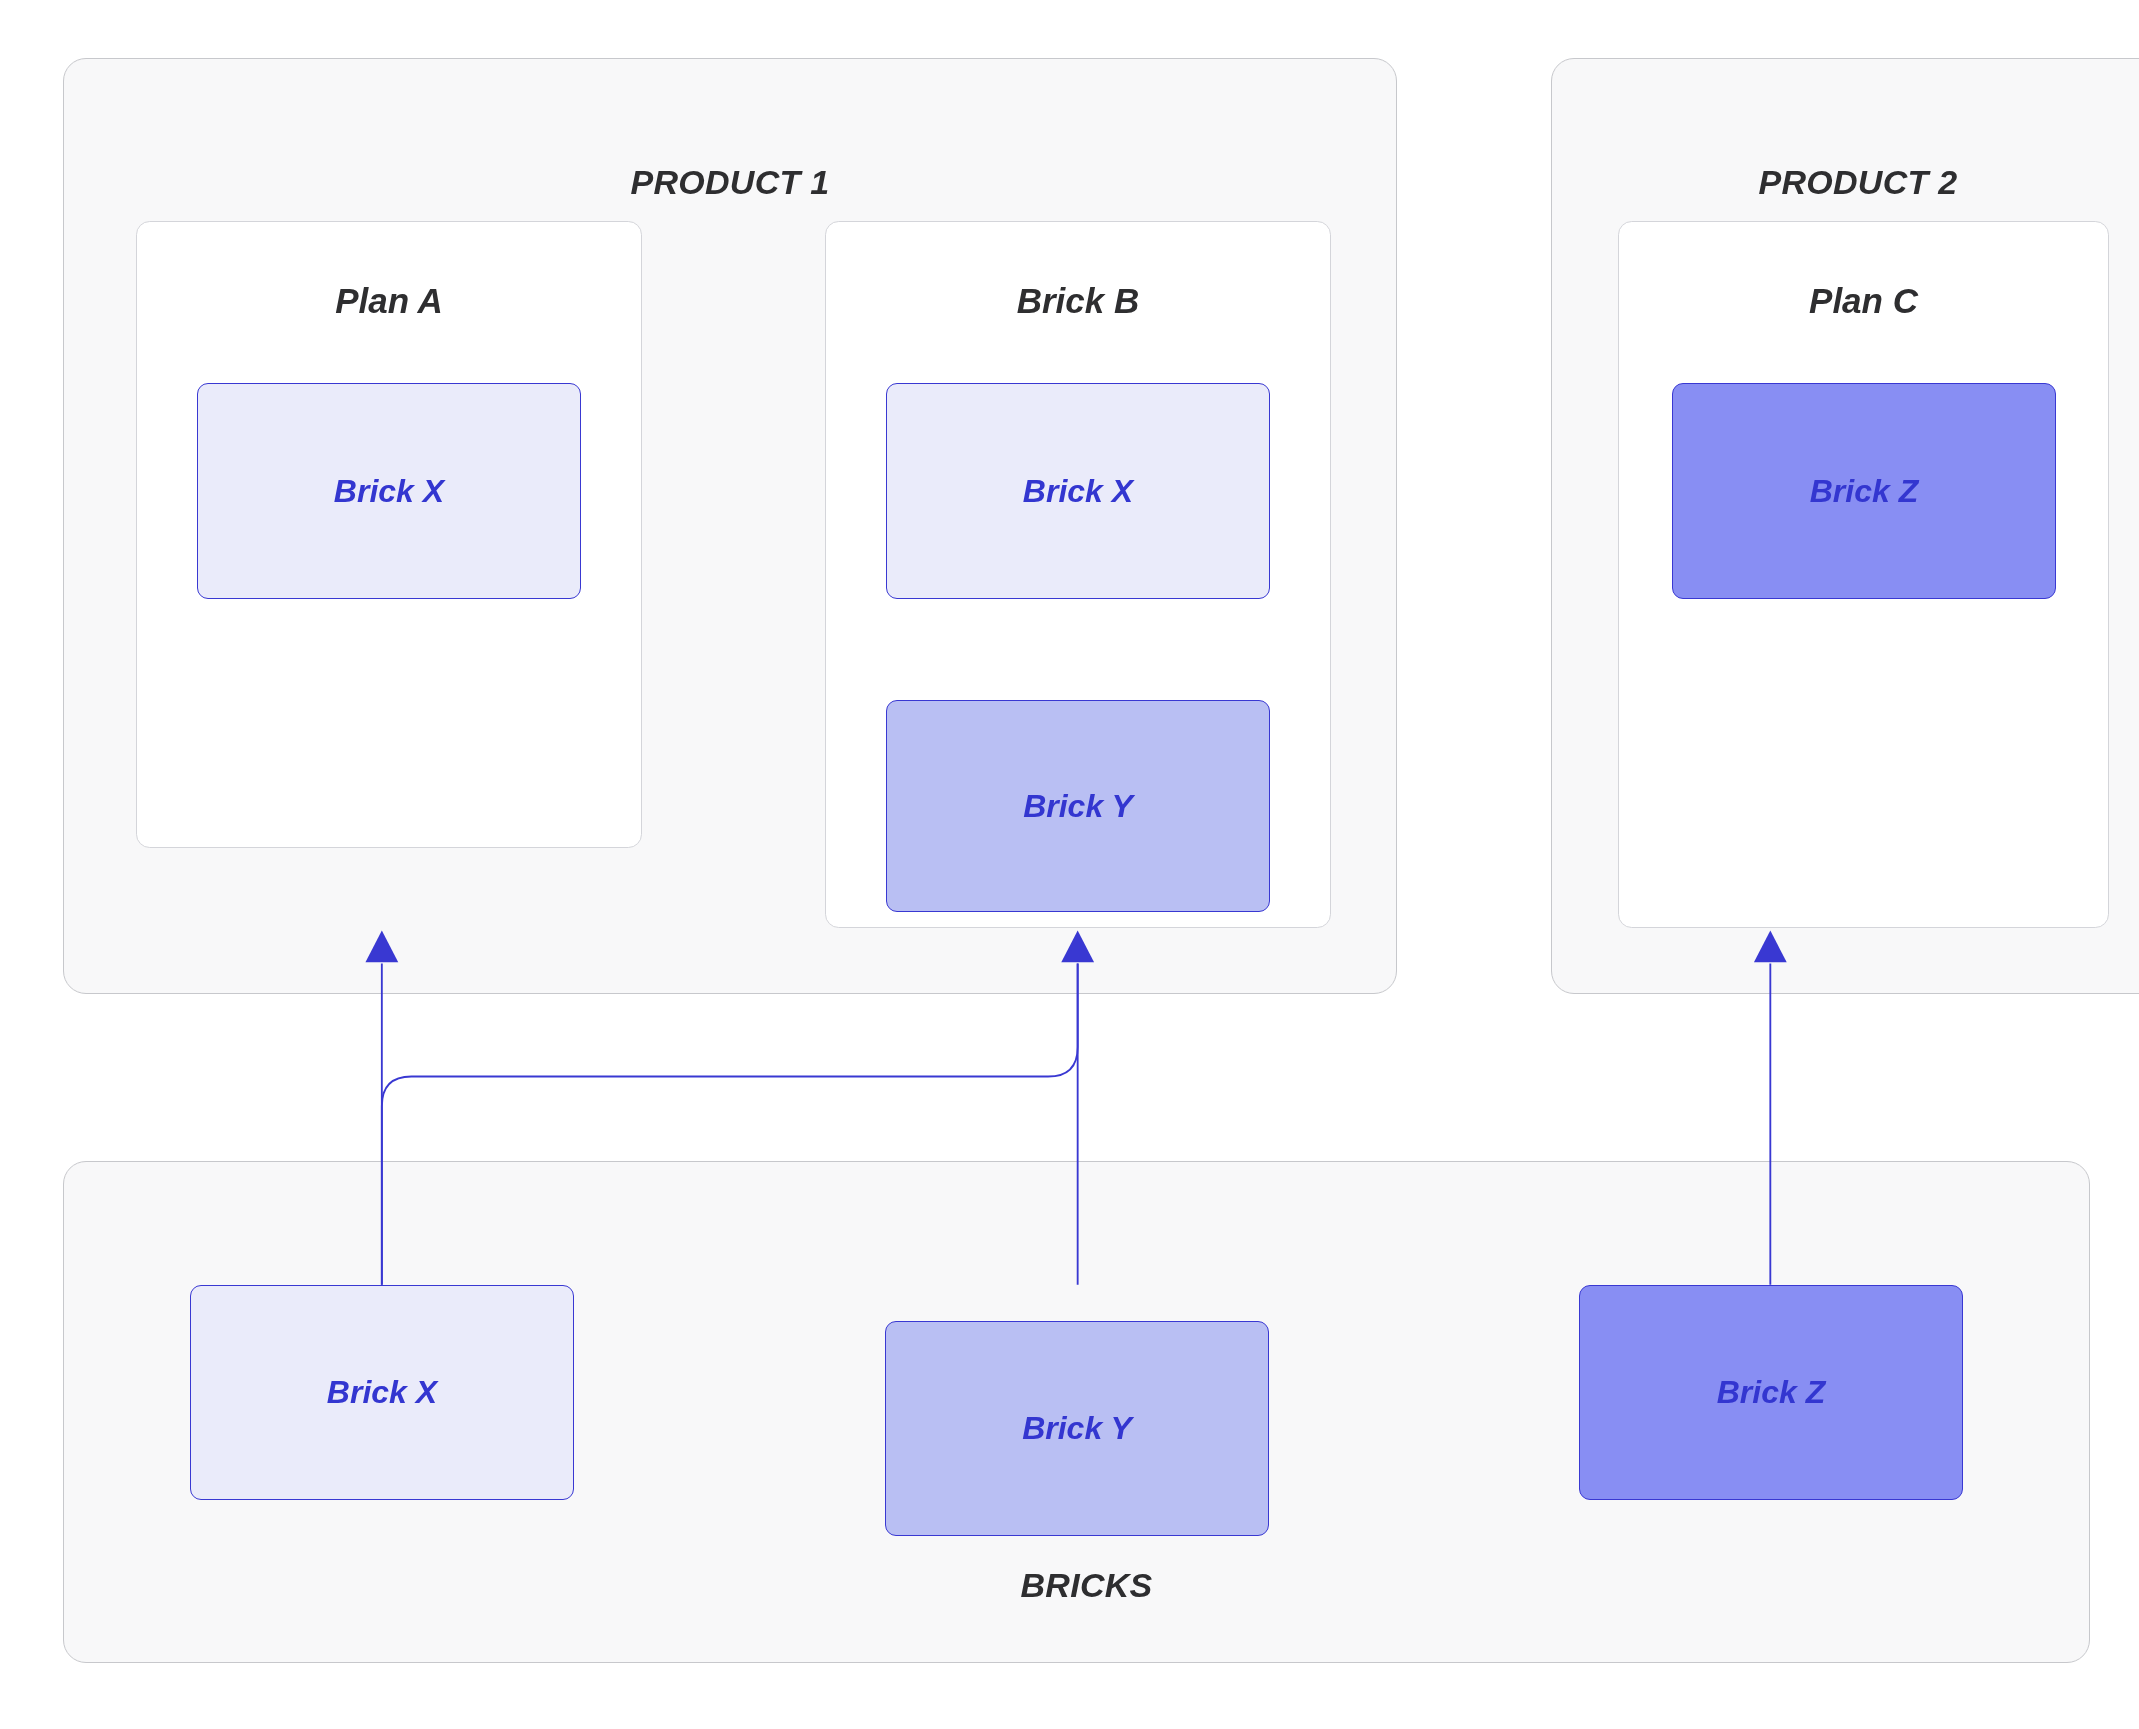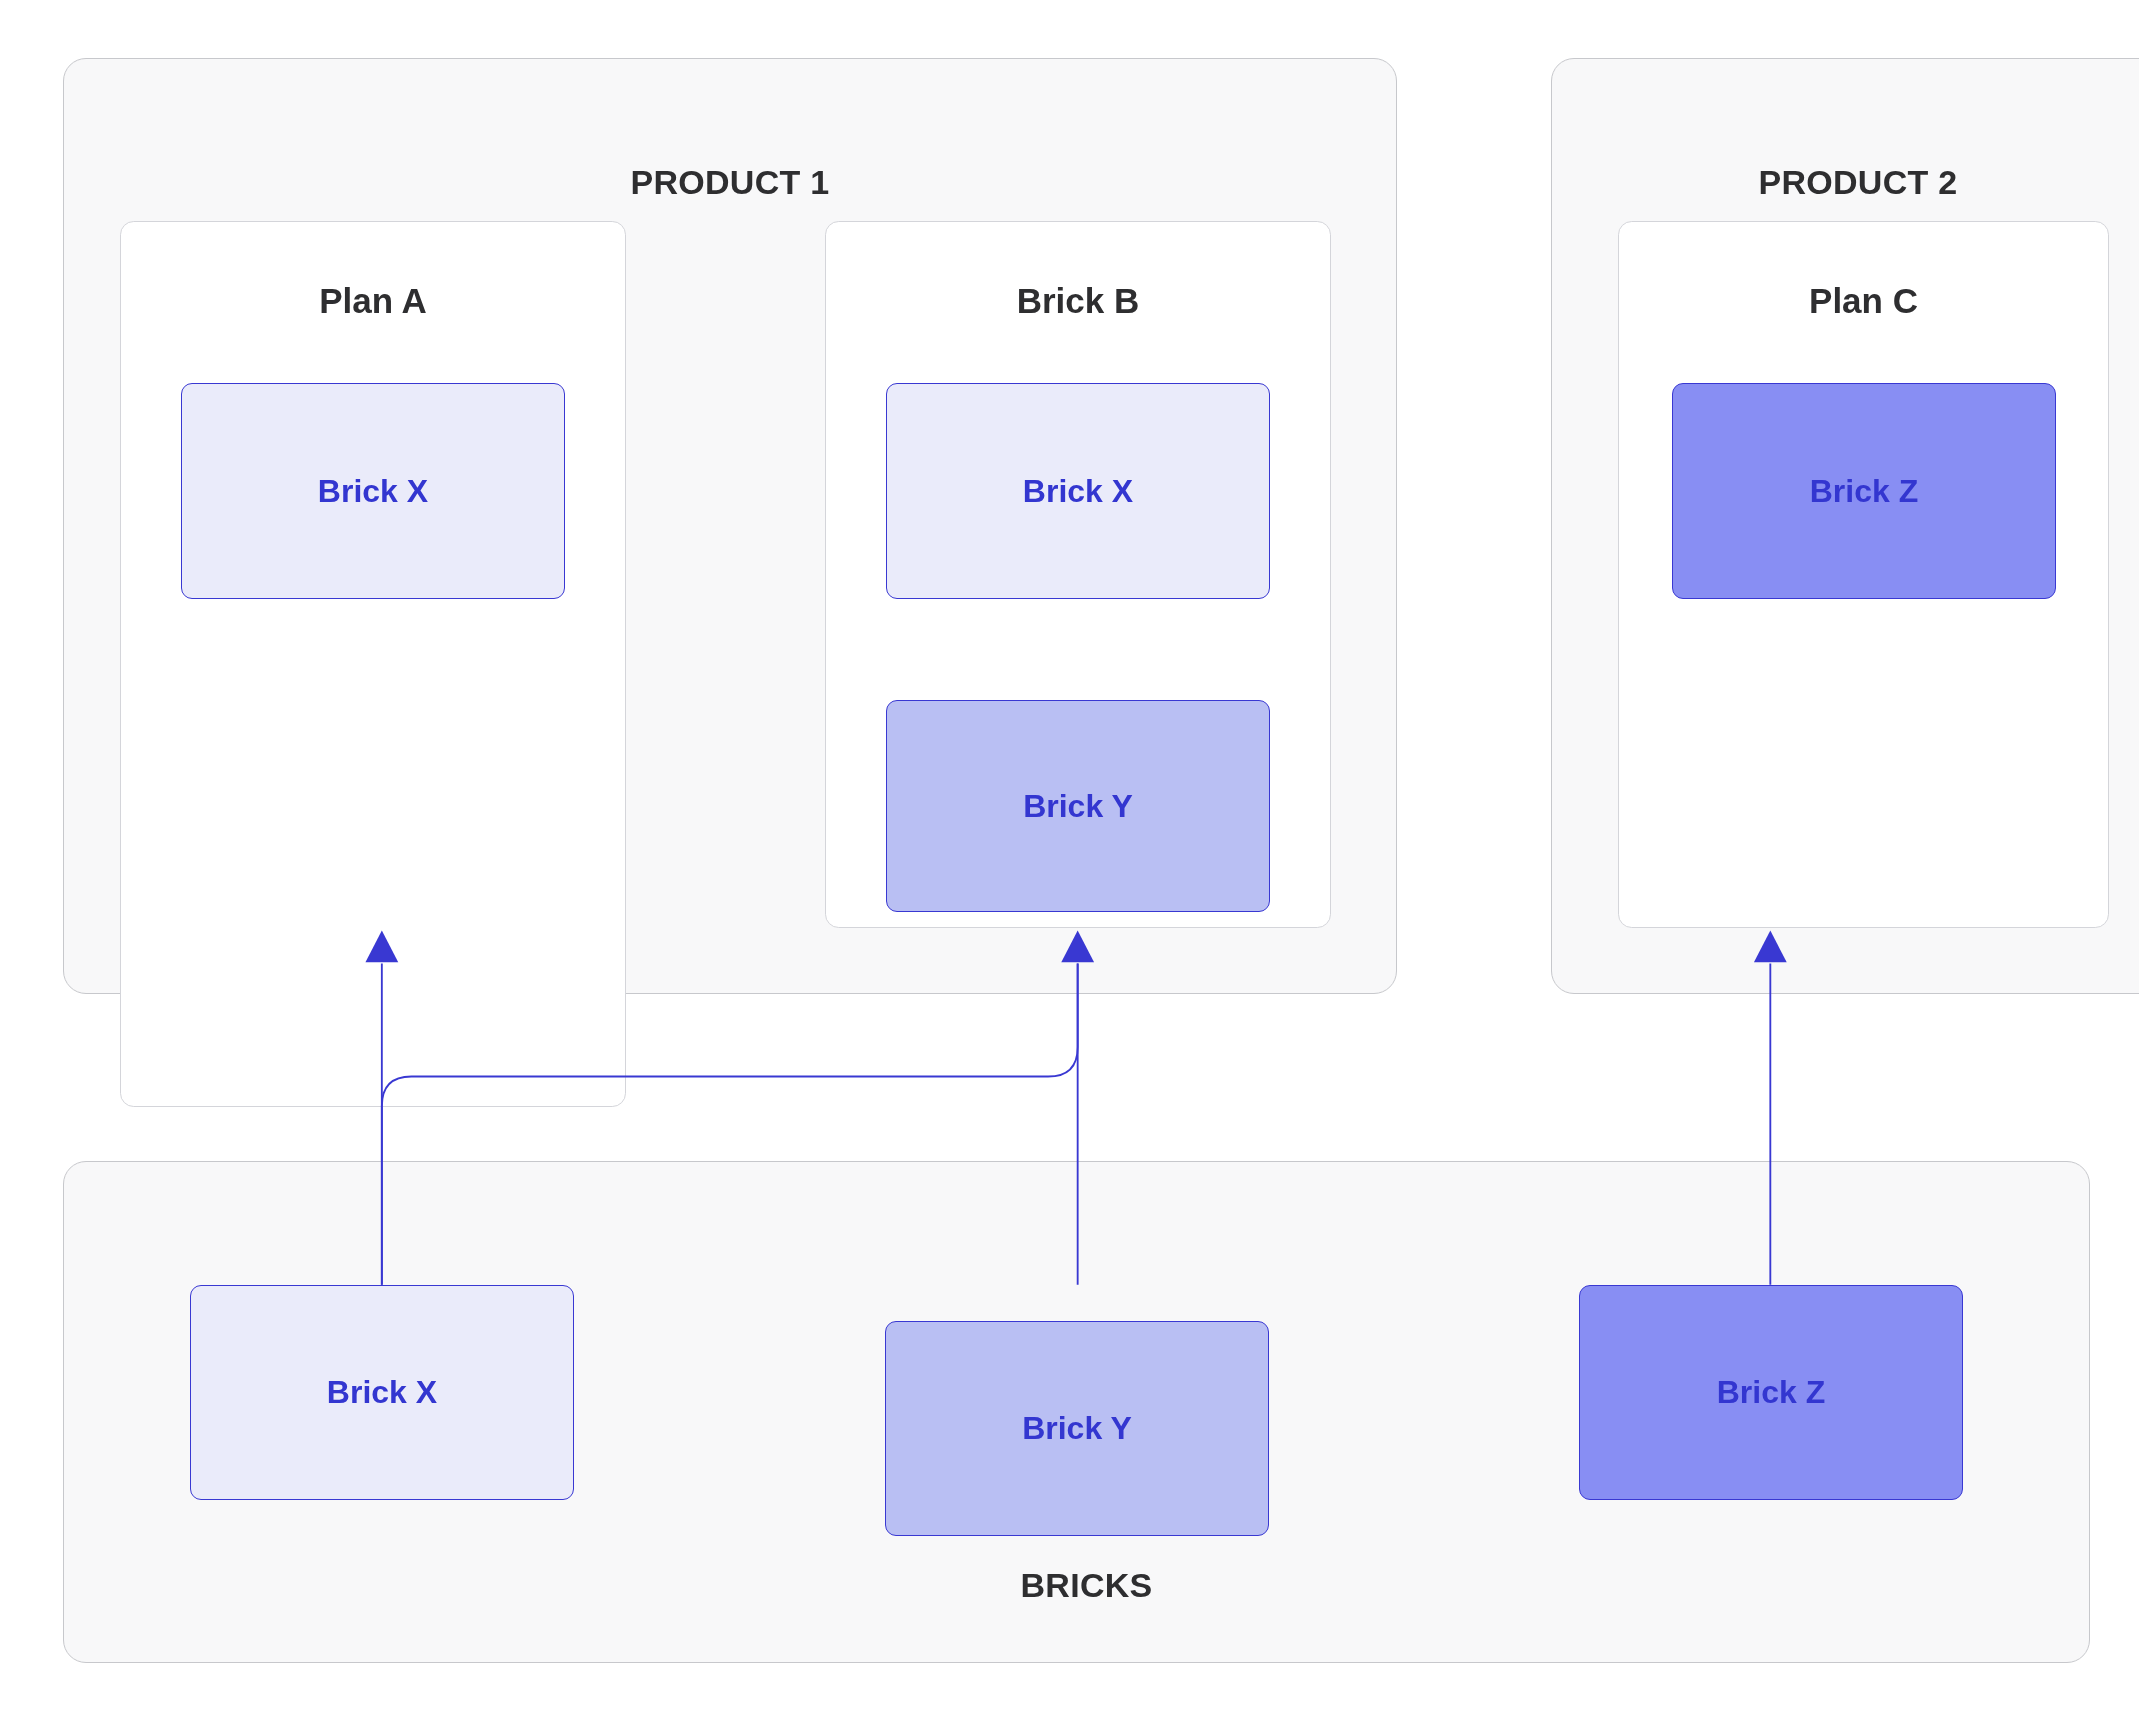--- a/index.html
+++ b/index.html
@@ -15,21 +15,21 @@
   }
   *{box-sizing:border-box;margin:0;padding:0;}
   html,body{margin:0;padding:0;}
   body{
     width:2140px;height:1729px;
     background:#ffffff;
     font-family:"Liberation Sans", sans-serif;
     position:relative;
     overflow:hidden;
   }
-  .canvas{position:absolute;inset:0;}
+  .canvas{position:absolute;inset:0;font-style:italic;}
   .edges{position:absolute;left:0;top:0;width:2140px;height:1729px;pointer-events:none;z-index:3;}
   .edges path{stroke:var(--accent);stroke-width:3.5;fill:none;}
   .edges polygon{fill:var(--accent);stroke:none;}
   .container{
     position:absolute;
     background:var(--container-bg);
     border:1.3px solid var(--container-border);
     border-radius:23px;
     z-index:1;
   }
@@ -80,21 +80,21 @@
     <path d="M2038 2430 V1822"></path>
     <path d="M3348 2430 V1822"></path>
     <polygon points="722,1760 691,1820 753,1820"></polygon>
     <polygon points="2038,1760 2007,1820 2069,1820"></polygon>
     <polygon points="3348,1760 3317,1820 3379,1820"></polygon>
   </svg>
 
   <section class="container" style="left:63px;top:58px;width:1334px;height:936px;">
     <div class="container-title">PRODUCT 1</div>
 
-    <div class="plan" style="left:56px;top:162px;width:506px;height:886px;">
+    <div class="plan" style="left:72px;top:162px;width:506px;height:627px;">
       <div class="plan-title">Plan A</div>
       <div class="brick light" style="left:60px;top:161px;width:384px;height:216px;">Brick X</div>
     </div>
 
     <div class="plan" style="left:761px;top:162px;width:506px;height:707px;">
       <div class="plan-title">Brick B</div>
       <div class="brick light" style="left:60px;top:161px;width:384px;height:216px;">Brick X</div>
       <div class="brick medium" style="left:60px;top:442px;width:384px;height:212px;">Brick Y</div>
     </div>
   </section>

